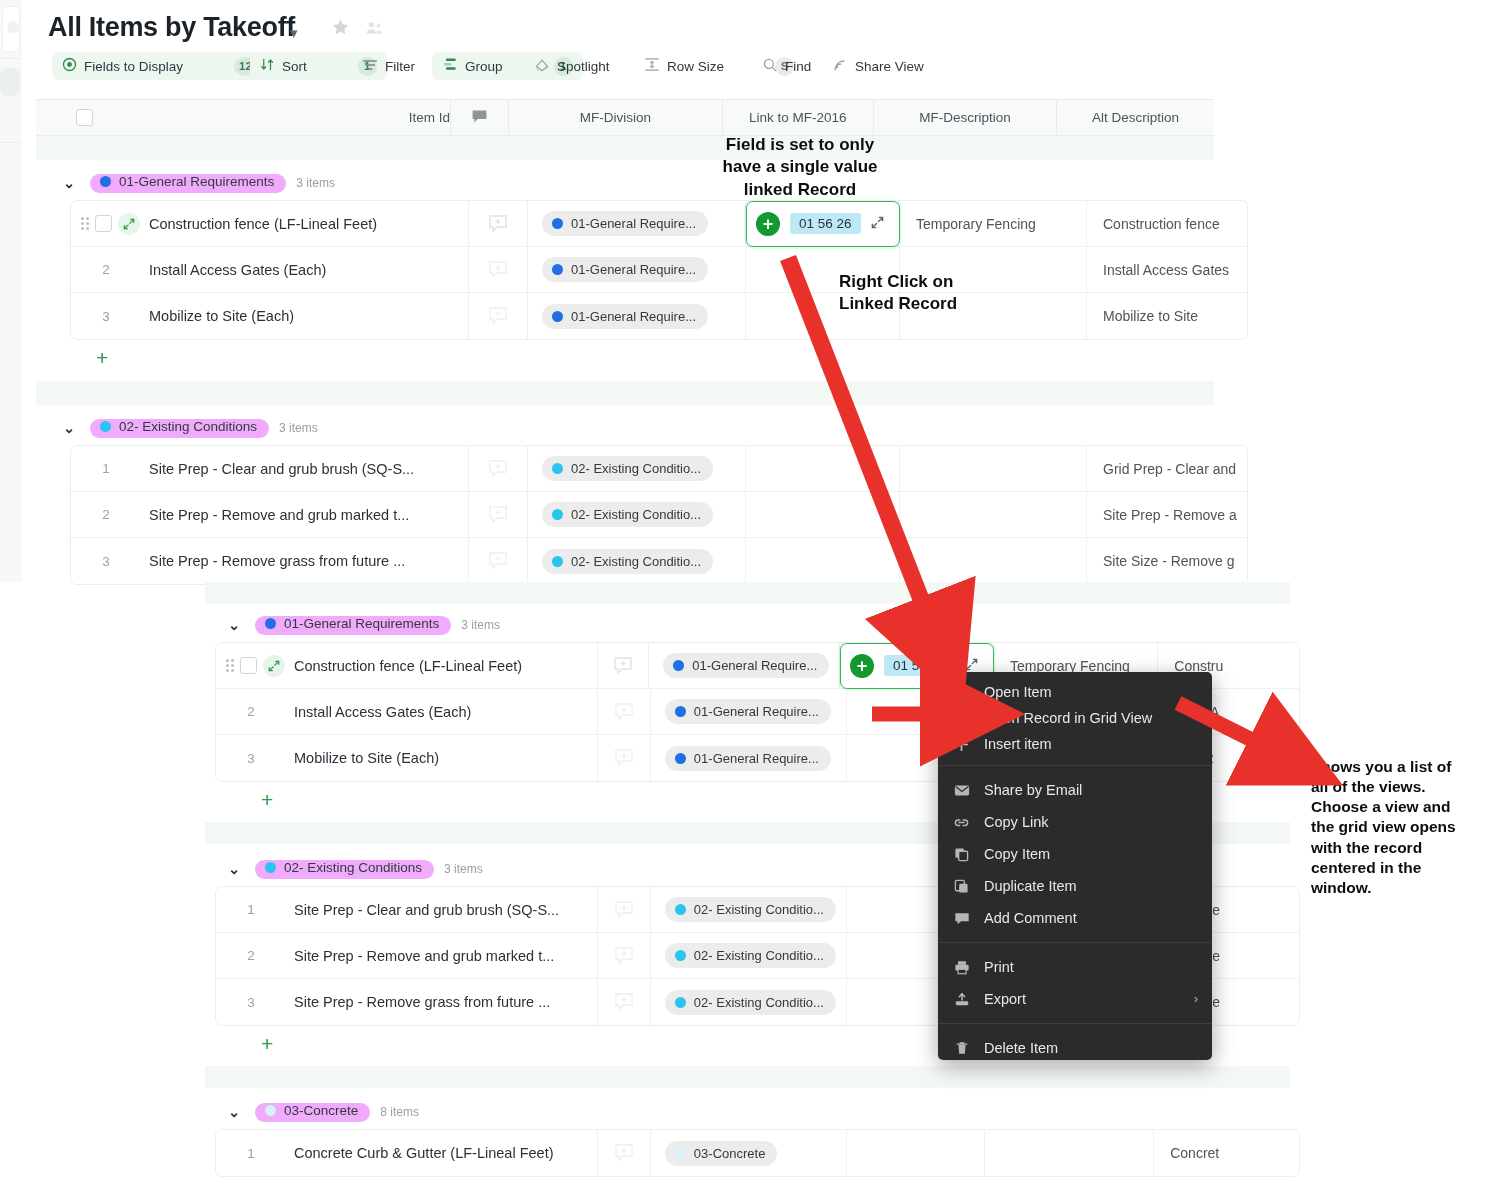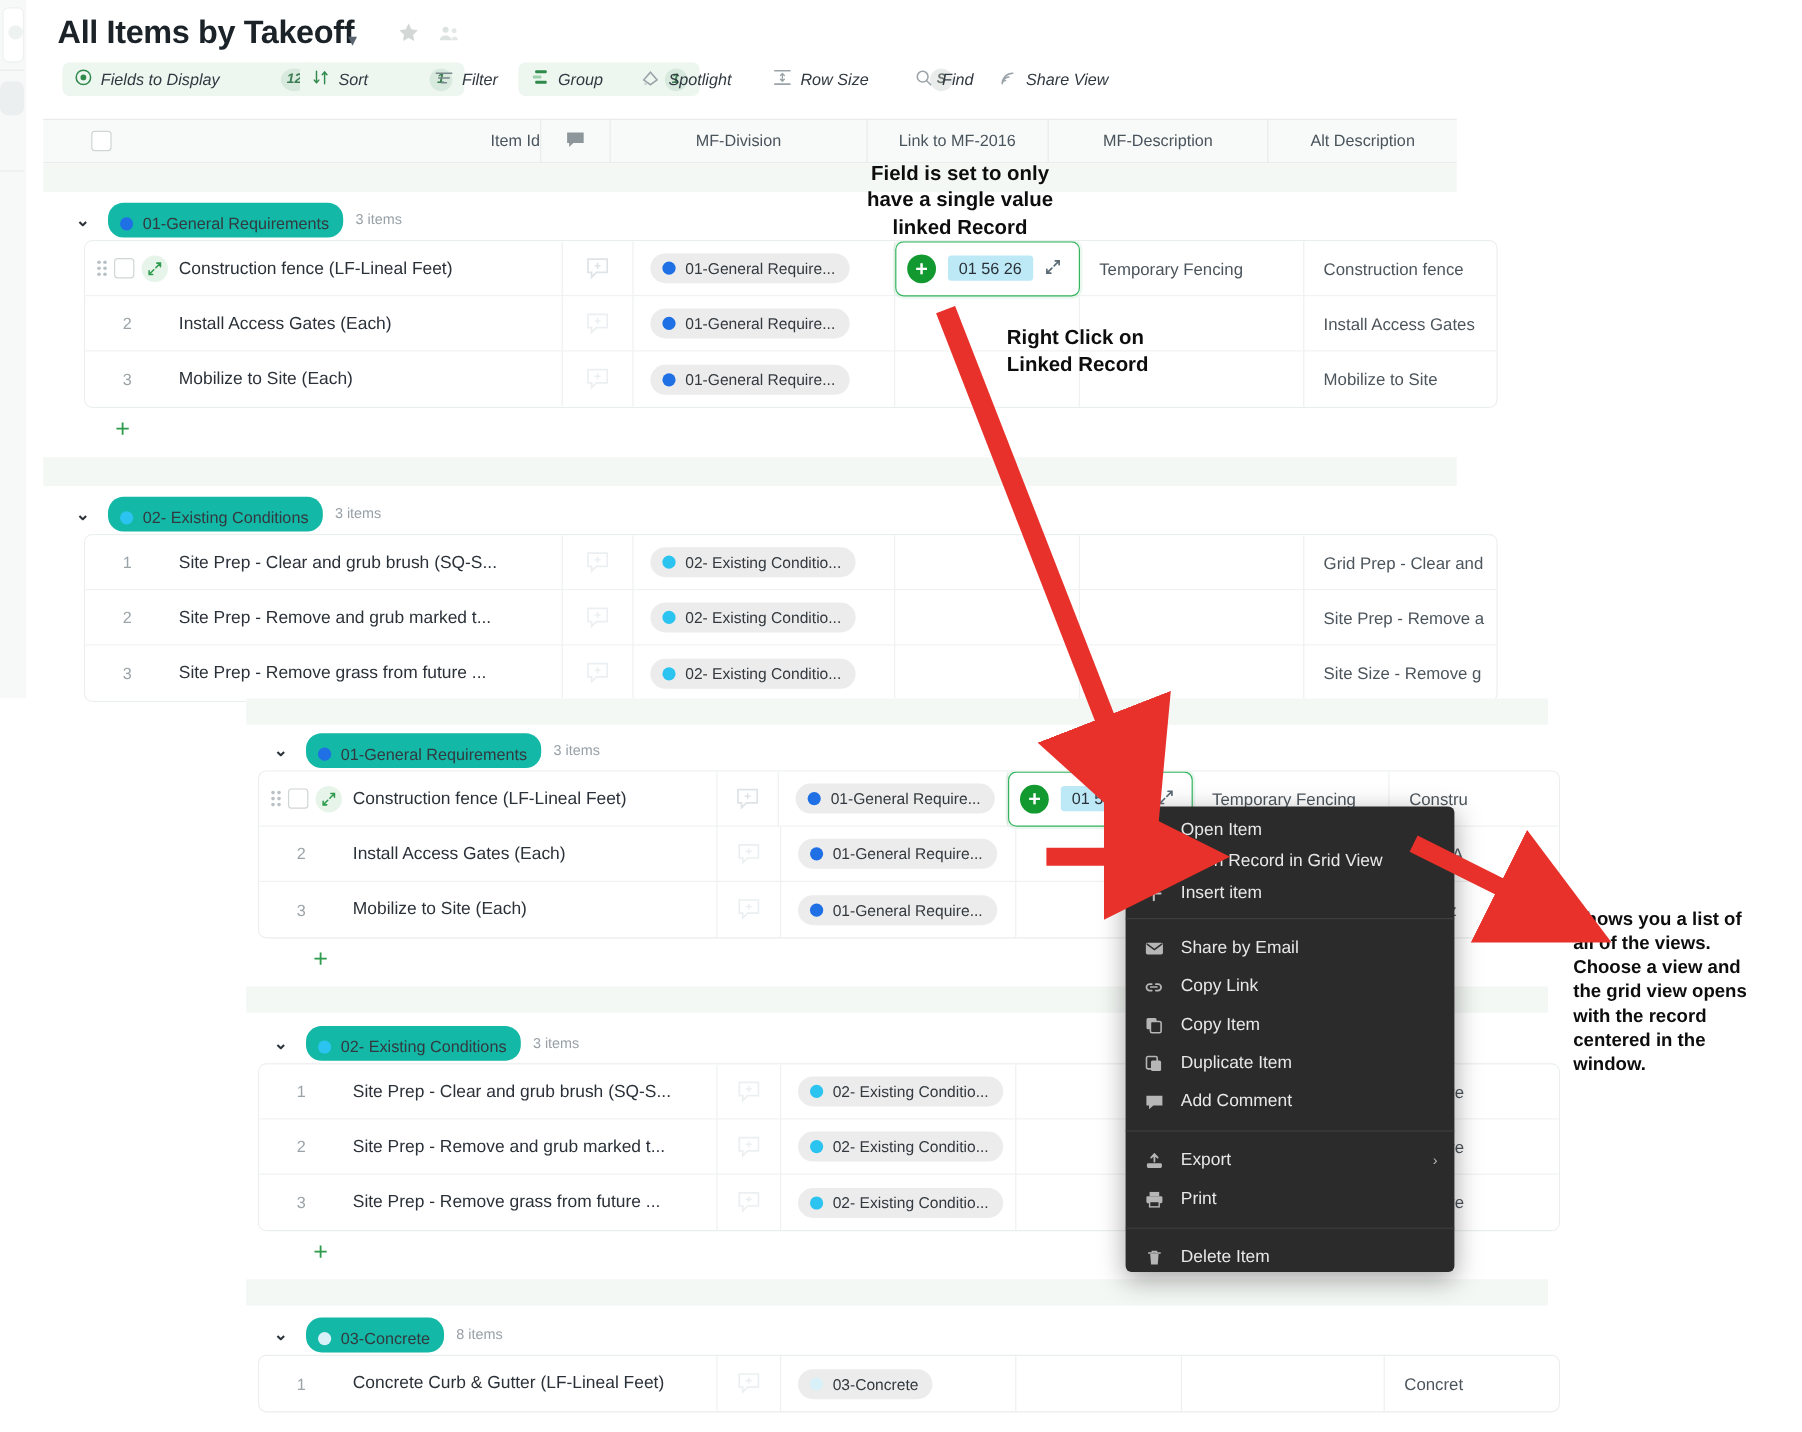--- a/index.html
+++ b/index.html
@@ -29,21 +29,21 @@
   .titlebar { position:absolute; left:0; top:0; width:100%; height:52px; }
   .view-title {
     position:absolute; left:26px; top:12px;
     font-size:27px; font-weight:bold; color:#1b2228; letter-spacing:-0.3px;
   }
   .title-caret { position:absolute; left:268px; top:24px; font-size:15px; color:#5a6571; }
   .star-icon { position:absolute; left:308px; top:17px; }
   .people-icon { position:absolute; left:343px; top:20px; }
 
   
-  .toolbar { position:absolute; left:0; top:52px; height:32px; width:100%;font-style:italic; }
+  .toolbar { position:absolute; left:0; top:52px; height:32px; width:100%; }
   .tb-btn {
     position:absolute; top:0; height:28px; display:flex; align-items:center; gap:7px;
     padding:0 10px; border-radius:6px; font-size:13.5px; color:#303840; white-space:nowrap;
     cursor:default;
   }
   .tb-btn.green { background:#eef6f0; }
   .tb-badge {
     display:inline-flex; align-items:center; justify-content:center;
     min-width:19px; height:19px; padding:0 5px; border-radius:50%;
     background:#d9ead f; background:#d7eadd; color:#3a7d52; font-size:11.5px; font-weight:bold;margin-left:44px;
@@ -61,22 +61,22 @@
     font-size:13.5px; color:#4a545d; border-right:1px solid #e8eceb;
   }
   .gh-check { width:70px; justify-content:flex-end; padding-right:12px; border-right:none;}
   .checkbox-sq { width:17px; height:17px; border:1.4px solid #cfd6d4; border-radius:3px; background:#fff; }
 
   
   .group-wrap { position:absolute; background:#fff; }
   .grp-header { display:flex; align-items:center; height:34px; gap:10px; }
   .grp-caret { width:22px; text-align:center; font-size:14px; color:#2b3138; font-weight:bold;}
   .grp-pill {
-    display:inline-flex; align-items:center; gap:8px; padding:10px 12px 4px 10px;
-    border-radius:13px; background:#14b8a6; font-size:13.5px; color:#32393f;
+    display:inline-flex; align-items:center; gap:8px; padding:0 12px 4px 10px;
+    border-radius:13px; background:#f0abfc; font-size:13.5px; color:#32393f;
   }
   .grp-dot { width:11px; height:11px; border-radius:50%; display:inline-block; }
   .grp-count { font-size:12px; color:#97a0a6;text-align:right; }
 
   .rows { border:1px solid #eaeeed; border-radius:7px; overflow:hidden; background:#fff; }
   .row { display:flex; height:46px; align-items:center; border-bottom:1px solid #eef1f0; background:#fff;}
   .row:last-child { border-bottom:none; }
   .cell { height:46px; display:flex; align-items:center; border-right:1px solid #eef1f0; }
   .c-idx { width:70px; justify-content:flex-end; padding-right:0px; position:relative; border-right:none;}
   .idx-num { width:70px; text-align:center; font-size:13.5px; color:#9aa3a8; }
@@ -897,36 +897,36 @@
           </svg>
       </span>
       <span>Add Comment</span>
     </div>
 
     <div class="ctx-sep"></div>
 
     <div class="ctx-item" style="height:32px">
       <span class="ci">
         <svg width="16" height="15" viewBox="0 0 18 16">
+            <rect x="4.5" y="1" width="9" height="4" fill="#cfcfcf"></rect>
+            <rect x="1.5" y="5" width="15" height="6.5" rx="1.3" fill="#cfcfcf"></rect>
+            <rect x="4.5" y="10" width="9" height="5" fill="#2b2b2b" stroke="#cfcfcf" stroke-width="1.3"></rect>
+          </svg>
+      </span>
+      <span>Print</span>
+    </div>
+    <div class="ctx-item" style="height:32px">
+      <span class="ci">
+        <svg width="16" height="15" viewBox="0 0 18 16">
             <path d="M9 1.5v7M9 1.5L6 4.8M9 1.5l3 3.3" stroke="#cfcfcf" stroke-width="1.7" fill="none" stroke-linecap="round"></path>
             <rect x="2" y="10" width="14" height="4.5" rx="1.3" fill="#cfcfcf"></rect>
           </svg>
       </span>
       <span>Export</span>
       <span class="ctx-caret-r">›</span>
-    </div>
-    <div class="ctx-item" style="height:32px">
-      <span class="ci">
-        <svg width="16" height="15" viewBox="0 0 18 16">
-            <rect x="4.5" y="1" width="9" height="4" fill="#cfcfcf"></rect>
-            <rect x="1.5" y="5" width="15" height="6.5" rx="1.3" fill="#cfcfcf"></rect>
-            <rect x="4.5" y="10" width="9" height="5" fill="#2b2b2b" stroke="#cfcfcf" stroke-width="1.3"></rect>
-          </svg>
-      </span>
-      <span>Print</span>
     </div>
 
     <div class="ctx-sep"></div>
 
     <div class="ctx-item" style="height:32px">
       <span class="ci">
         <svg width="14" height="15" viewBox="0 0 16 17">
             <path d="M2.5 3.5h11M6 3.5V2h4v1.5" stroke="#cfcfcf" stroke-width="1.4" fill="none" stroke-linecap="round"></path>
             <path d="M4 4.5h8l-.8 10H4.8z" fill="#cfcfcf"></path>
           </svg>

